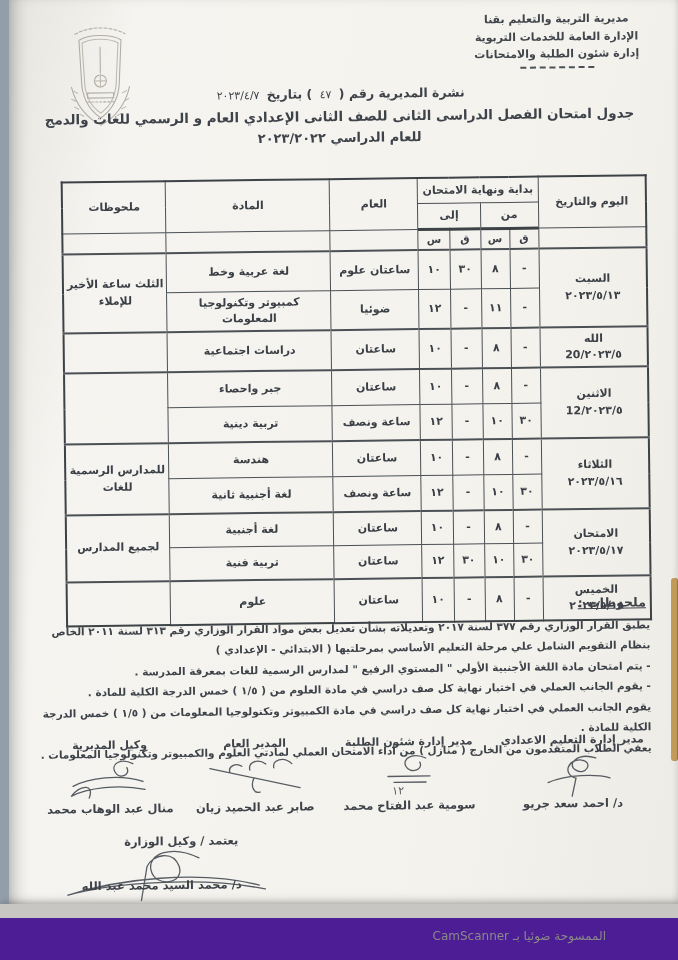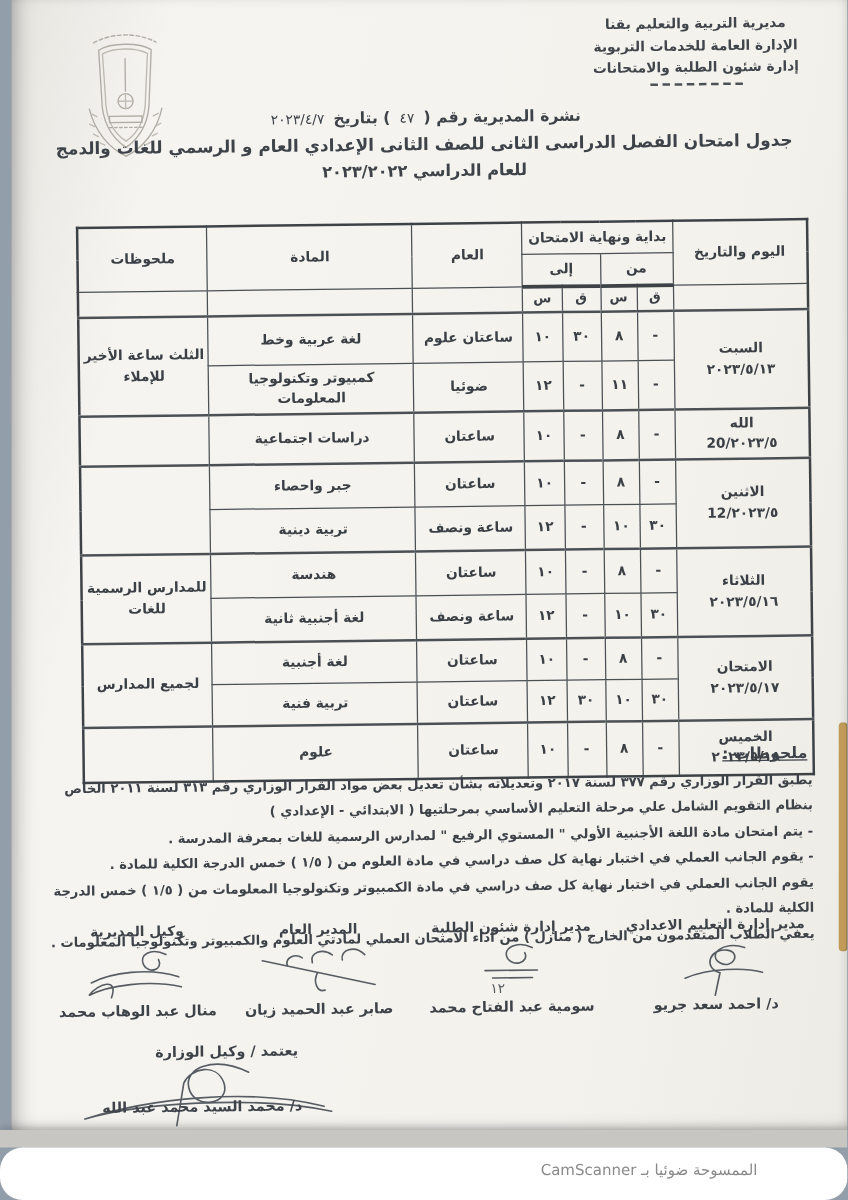--- a/index.html
+++ b/index.html
@@ -61,21 +61,21 @@
   .sig-name{font-size:11.5px;font-weight:bold;margin-top:-4px;}
   .mark12{font-size:11px;color:#555b60;}
   .approval{position:absolute;top:832px;left:30px;width:235px;color:#3e434a;}
   .approval-label{font-size:11.5px;font-weight:bold;text-align:center;padding-left:40px;}
   .approval-svg{margin-top:-6px;}
   .approval-name{font-size:11.5px;font-weight:bold;text-align:center;margin-top:-34px;}
 
   
   .page-edge{position:absolute;right:0;top:578px;width:7px;height:183px;background:#c29b58;border-radius:3px;box-shadow:inset -1px 0 1px rgba(0,0,0,.25);}
   .band{position:absolute;bottom:42px;left:0;right:0;height:14px;background:#c7c6c3;box-shadow:0 -3px 5px rgba(0,0,0,.12);}
-  .scanbar{position:absolute;bottom:0;left:0;right:0;height:42px;background:#ffffff;border-radius:18px;}
+  .scanbar{position:absolute;bottom:0;left:0;right:0;height:42px;background:#4c1d95;}
   .scanbar span{position:absolute;right:72px;top:11px;font-size:12px;color:#8a8a8a;direction:rtl;}
   svg.line-art{stroke:#565c62;fill:none;stroke-width:1.3;stroke-linecap:round;}
 </style>
 </head>
 <body>
 
 <div class="paper">
   <div class="inner">
 
     <div class="letterhead">

